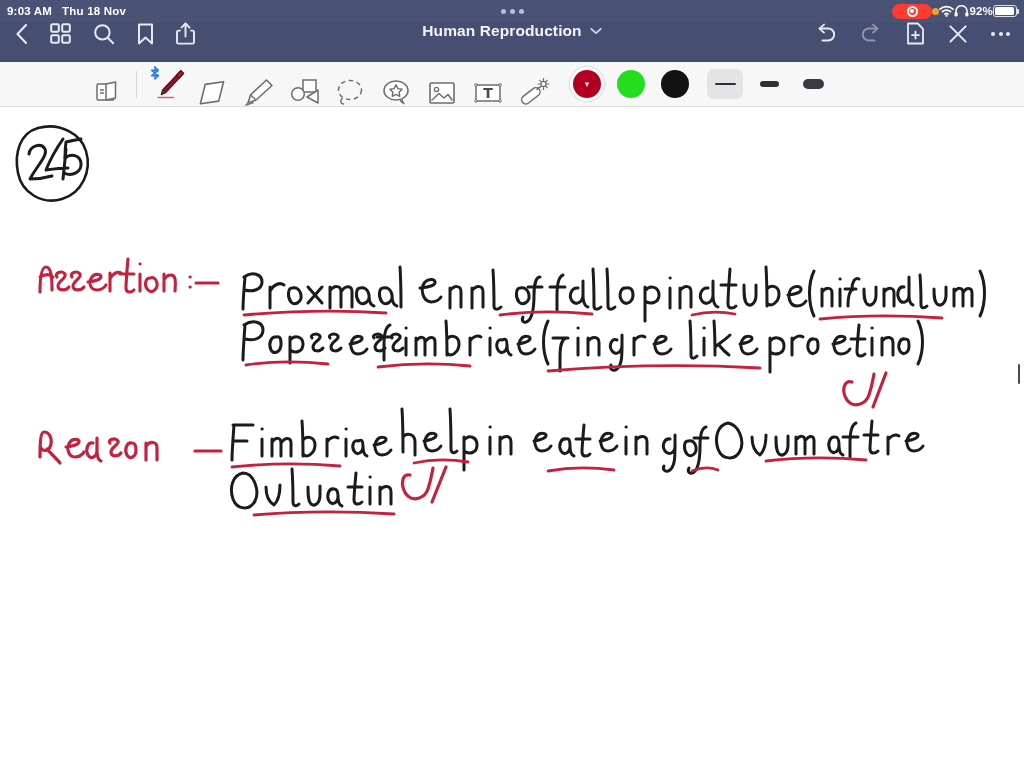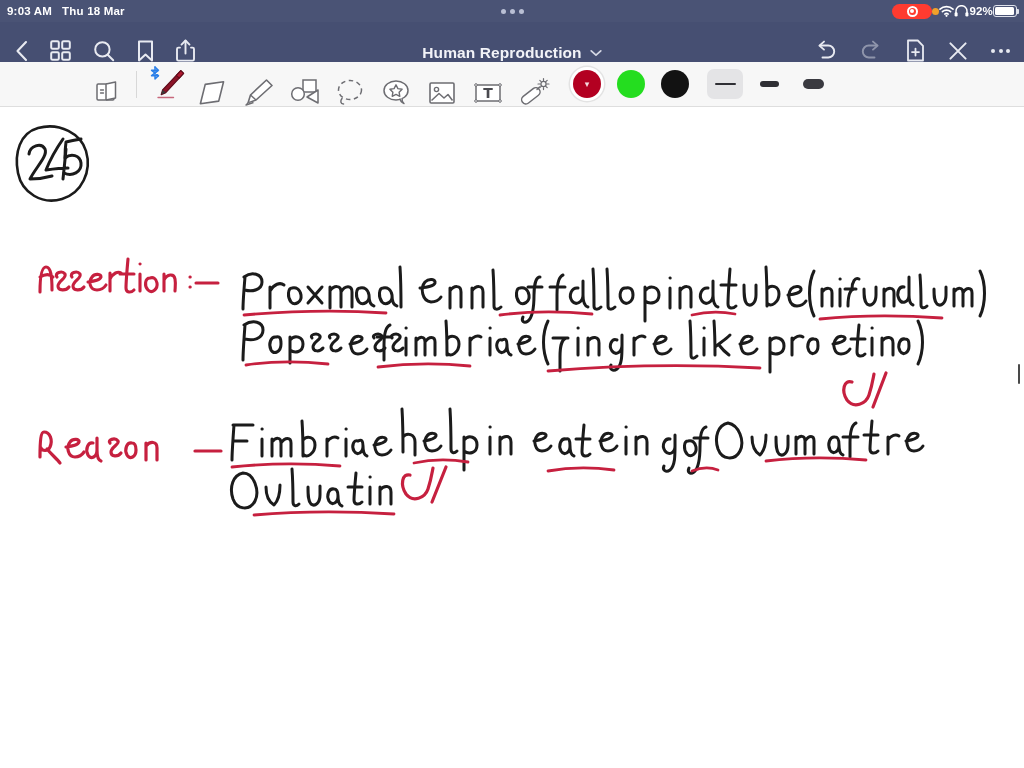--- a/index.html
+++ b/index.html
@@ -46,21 +46,21 @@
     content: ""; position: absolute; right: -3px; top: 3.4px;
     width: 2px; height: 5px; background: #dfe2ec; border-radius: 0 1px 1px 0;
   }
   .battery i { position: absolute; left: 1.3px; top: 1.3px; bottom: 1.3px; width: 86%; background: #ffffff; border-radius: 1.5px; display:block;}
 
   
   .navbar {
     position: absolute; top: 22px; left: 0;
     width: 1024px; height: 40px;
     background: #464f72;
-    display: flex; align-items: flex-end;
+    display: flex; align-items: flex-start;
     color: #e8eaf1;
   }
   .nav-left { display: flex; align-items: center; gap: 22px; padding-left: 15px; }
   .nav-right { margin-left: auto; display: flex; align-items: center; gap: 23px; padding-right: 14px; }
   .nav-title {
     position: absolute; left: 0; right: 0;
     display: flex; align-items: center; justify-content: center; gap: 8px;
     pointer-events: none;
   }
   .nav-title .t { font-size: 15.5px; font-weight: bold; color: #f2f3f8; letter-spacing: .1px; }
@@ -122,21 +122,21 @@
   .ink-red   { fill: none; stroke: #c6203f; stroke-linecap: round; stroke-linejoin: round; }
 </style>
 </head>
 <body>
 
 <div id="app">
 
   <div class="statusbar">
     <div class="sb-left">
       <span>9:03 AM</span>
-      <span>Thu 18 Mar</span>
+      <span>Thu 18 Nov</span>
     </div>
     <div class="sb-center">
       <span class="drag-handle">
           <i></i>
           <i></i>
           <i></i>
         </span>
     </div>
     <div class="sb-right">
       <span class="rec-pill">

